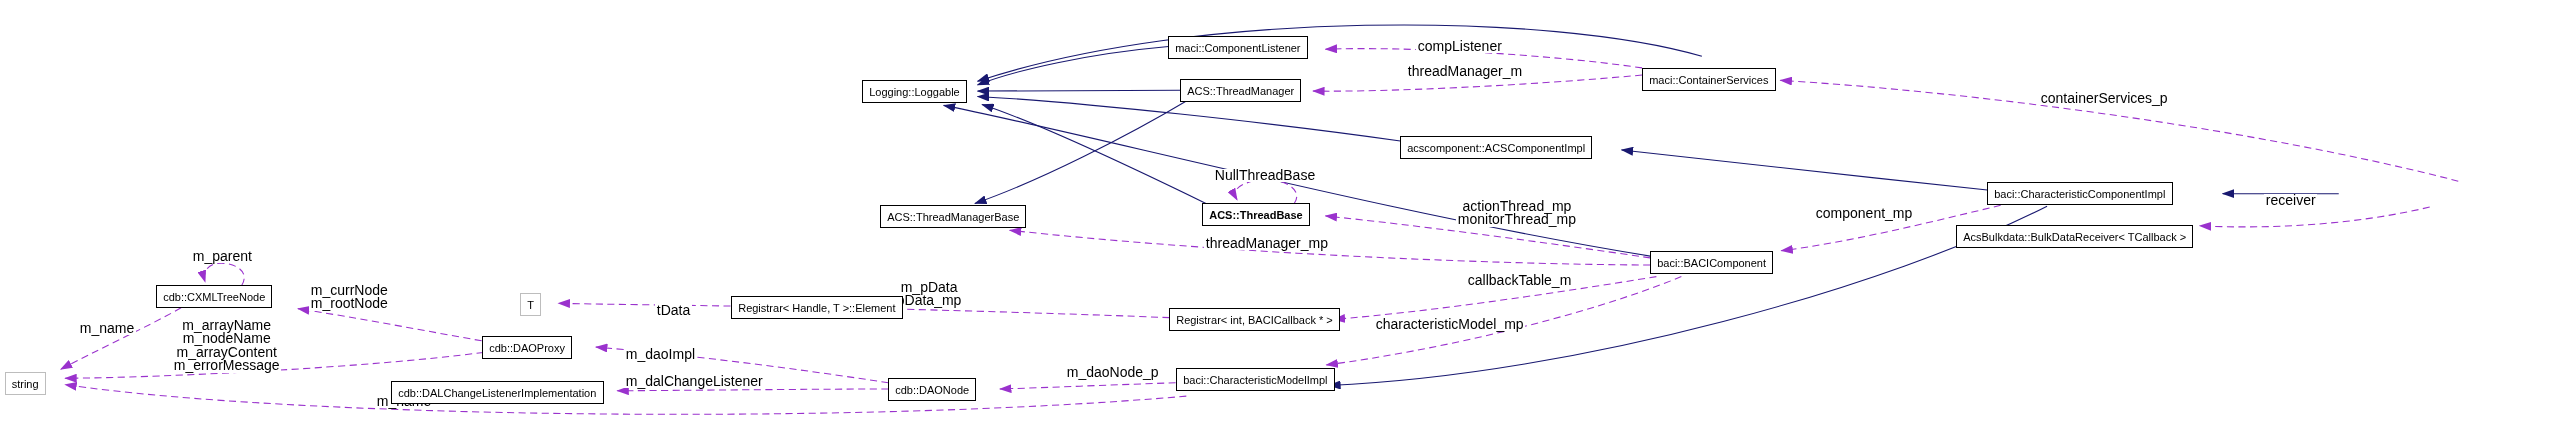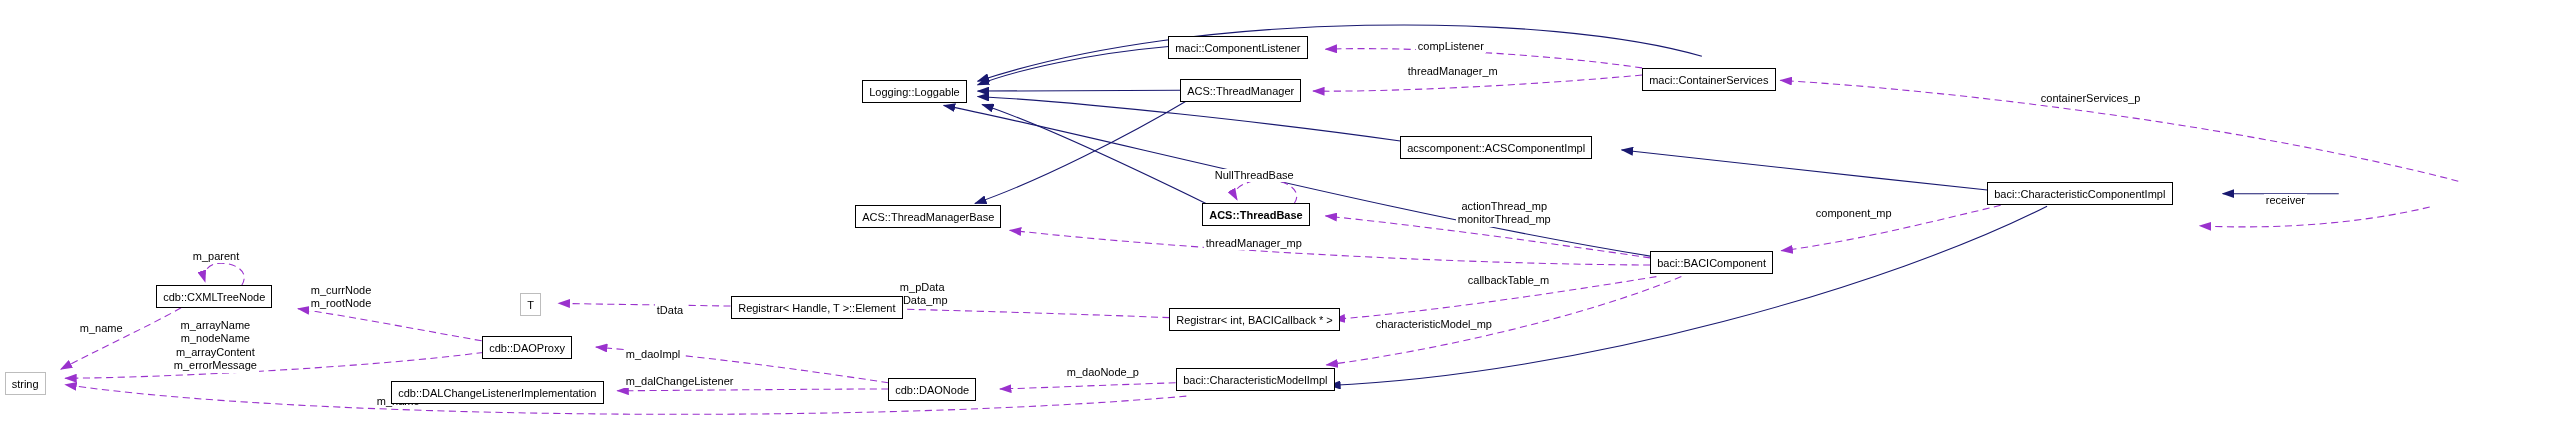--- a/index.html
+++ b/index.html
@@ -16,21 +16,21 @@
   .node{
     position:absolute;z-index:3;
     background:#ffffff;border:0.9px solid #000000;color:#000000;
     font-size:11px;line-height:16px;padding:2.7px 6.2px;
     white-space:nowrap;text-align:center;
   }
   .node.undoc{border-color:#bdbdbd;}
   .node.current{background:#bfbfbf;}
   .elabel{
     position:absolute;z-index:2;
-    color:#000000;font-size:11px;line-height:13.4px;
+    color:#000000;font-size:14px;line-height:13.4px;
     white-space:nowrap;background:#ffffff;padding:0 1.8px;
     text-align:center;
   }
 </style>
 </head>
 <body>
 
 <div class="canvas">
 
   <svg class="edges" width="2576" height="423" viewBox="0 0 2888 474">
@@ -74,24 +74,25 @@
     <path class="usage" d="M203,345 C162,368 105,394 68,414" marker-end="url(#arrow-purple)"></path>
     <path class="usage" d="M542,395 C410,412 190,423 73,424" marker-end="url(#arrow-purple)"></path>
     <path class="usage" d="M1330,444 C950,477 320,468 73,431" marker-end="url(#arrow-purple)"></path>
   </svg>
 
   <div class="node" style="left:862px;top:80px;">Logging::Loggable</div>
   <div class="node" style="left:1168px;top:36px;">maci::ComponentListener</div>
   <div class="node" style="left:1180px;top:79px;">ACS::ThreadManager</div>
   <div class="node" style="left:1642px;top:68px;">maci::ContainerServices</div>
   <div class="node" style="left:1400px;top:136px;">acscomponent::ACSComponentImpl</div>
-  <div class="node" style="left:855px;top:205px;">ACS::ThreadManagerBase</div>
+  <div class="node" style="left:880px;top:205px;">ACS::ThreadManagerBase</div>
   <div class="node" style="left:1202px;top:203px;font-weight:bold;">ACS::ThreadBase</div>
   <div class="node" style="left:1650px;top:251px;">baci::BACIComponent</div>
   <div class="node" style="left:1987px;top:182px;">baci::CharacteristicComponentImpl</div>
+  <div class="node" style="left:1956px;top:225px;">AcsBulkdata::BulkDataReceiver&lt; TCallback &gt;</div>
   <div class="node" style="left:1169px;top:308px;">Registrar&lt; int, BACICallback * &gt;</div>
   <div class="node" style="left:1176px;top:368px;">baci::CharacteristicModelImpl</div>
   <div class="node" style="left:731px;top:296px;">Registrar&lt; Handle, T &gt;::Element</div>
   <div class="node undoc" style="left:520px;top:293px;">T</div>
   <div class="node" style="left:482px;top:336px;">cdb::DAOProxy</div>
   <div class="node" style="left:156px;top:285px;">cdb::CXMLTreeNode</div>
   <div class="node undoc" style="left:4.5px;top:372px;">string</div>
   <div class="node" style="left:391px;top:381px;">cdb::DALChangeListenerImplementation</div>
   <div class="node" style="left:888px;top:378px;">cdb::DAONode</div>
 

